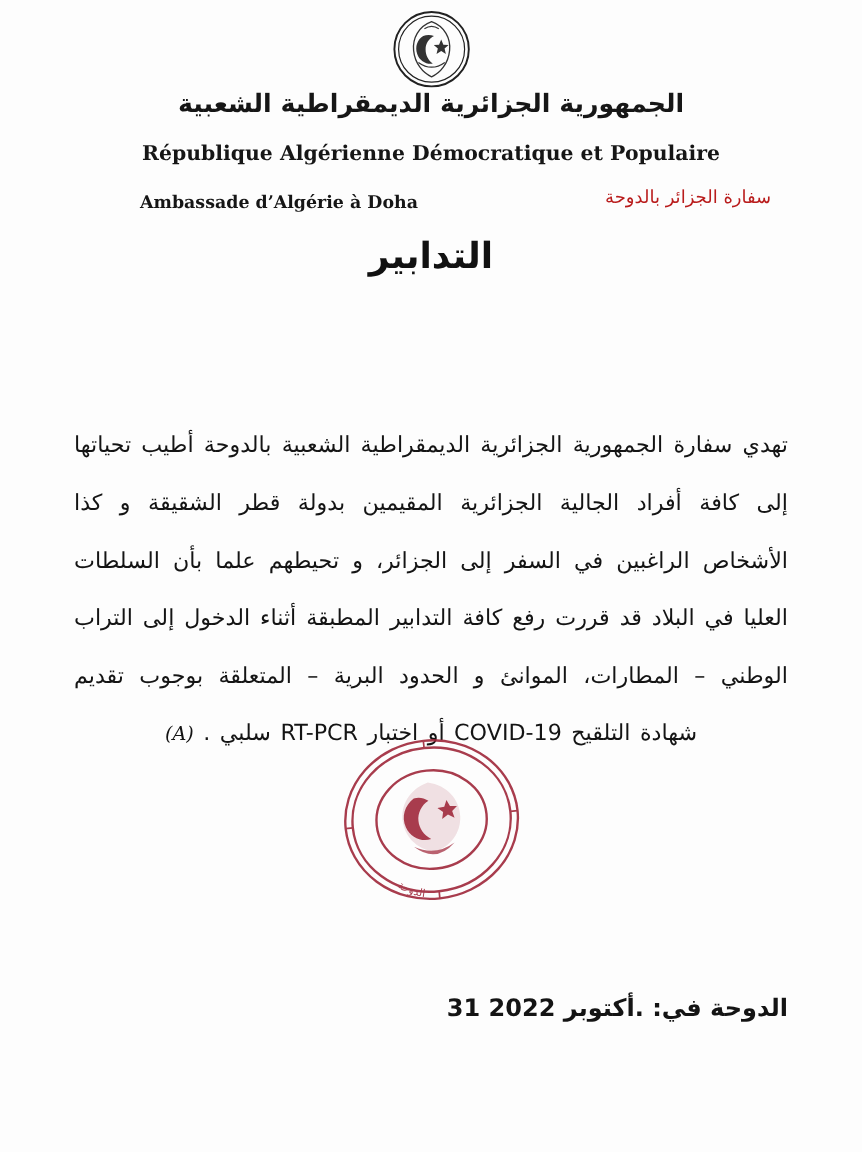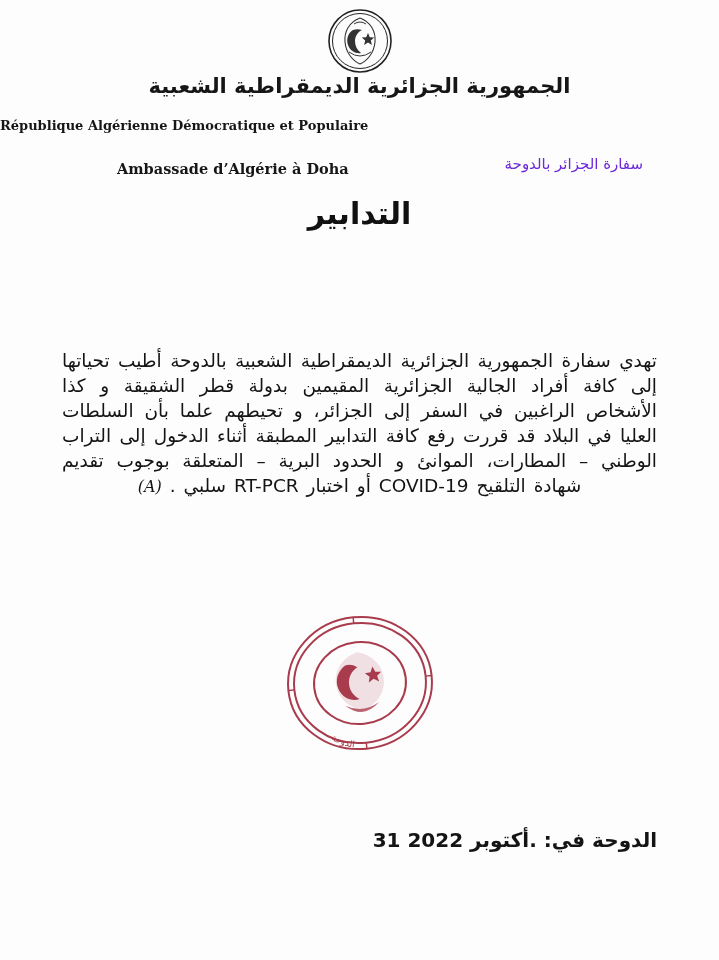--- a/index.html
+++ b/index.html
@@ -44,22 +44,23 @@
     letter-spacing: 0px;
     color: #161616;
     direction: rtl;
     padding-left: 18px;
   }
 
   .title-fr {
     position: absolute;
     top: 118px;
     width: 100%;
+    text-align: center;
     font-family: "DejaVu Serif", serif;
-    font-size: 13px;
+    font-size: 17px;
     font-weight: 700;
     color: #161616;
     direction: ltr;
   }
 
   .sub-fr {
     position: absolute;
     top: 160px;
     left: 78px;
     font-family: "DejaVu Serif", serif;
@@ -70,21 +71,21 @@
     margin-left: 39px;
   }
 
   .sub-ar {
     position: absolute;
     top: 155px;
     right: 76px;
     font-family: "DejaVu Sans", sans-serif;
     font-size: 15px;
     font-weight: 500;
-    color: #6d28d9;
+    color: #b91c1c;
     direction: rtl;
   }
 
   .doc-heading {
     position: absolute;
     top: 196px;
     width: 100%;
     text-align: center;
     font-family: "DejaVu Sans", sans-serif;
     font-size: 30px;
@@ -98,21 +99,21 @@
   .body-text {
     position: absolute;
     top: 348px;
     right: 62px;
     left: 62px;
     direction: rtl;
     text-align: justify;
     text-align-last: center;
     font-family: "DejaVu Sans", sans-serif;
     font-size: 18.5px;
-    line-height: 25px;
+    line-height: 48px;
     font-weight: 500;
     color: #141414;
     word-spacing: 2px;
   }
   .body-text .ltr {
     direction: ltr;
     unicode-bidi: embed;
     display: inline-block;
   }
   .initials {

